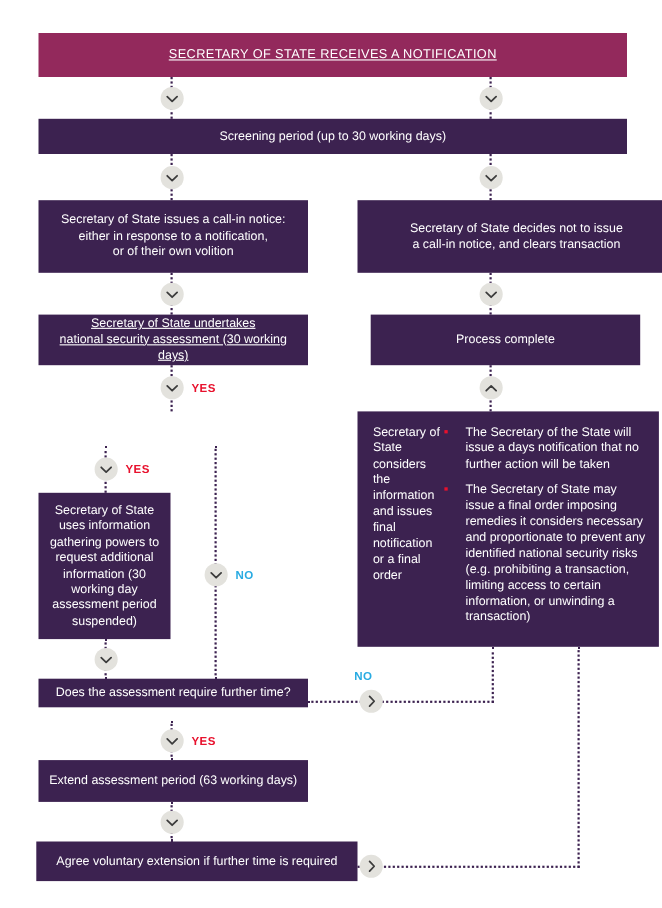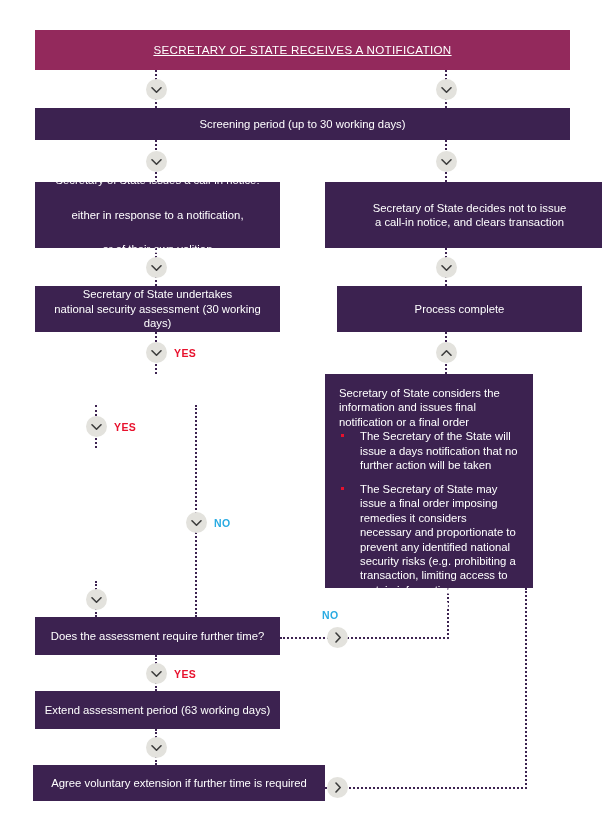--- a/index.html
+++ b/index.html
@@ -136,51 +136,54 @@
   <div class="vline" style="left:525px;top:588px;height:201px;"></div>
 
   <div class="box plum header" style="left:35px;top:30px;width:535px;height:40px;">
     <p>SECRETARY OF STATE RECEIVES A NOTIFICATION</p>
   </div>
 
   <div class="box purple" style="left:35px;top:108px;width:535px;height:32px;">
     <p>Screening period (up to 30 working days)</p>
   </div>
 
-  <div class="box purple" style="left:35px;top:182px;width:245px;height:66px;flex-direction:column;gap:20px;">
+  <div class="box purple" style="left:35px;top:182px;width:245px;height:66px;flex-direction:column;">
     <p>Secretary of State issues a call-in notice:</p>
     <p>either in response to a notification,</p>
     <p>or of their own volition</p>
   </div>
 
   <div class="box purple" style="left:325px;top:182px;width:289px;height:66px;flex-direction:column;">
     <p>Secretary of State decides not to issue</p>
     <p>a call-in notice, and clears transaction</p>
   </div>
 
-  <div class="box purple" style="left:35px;top:286px;width:245px;height:46px;flex-direction:column;">
+  <div class="box purple" style="left:35px;top:286px;width:245px;height:46px;flex-direction:column;text-decoration:underline;">
     <p>Secretary of State undertakes</p>
     <p>national security assessment (30 working days)</p>
   </div>
 
   <div class="box purple" style="left:325px;top:286px;width:245px;height:46px;margin-left:12px;">
     <p>Process complete</p>
   </div>
 
 
-
-  <div class="box purple left-align" style="left:325px;top:374px;width:208px;height:214px;flex-direction:column;">
+  <div class="box purple" style="left:35px;top:448px;width:120px;height:133px;">
+    <p>Secretary of State uses information gathering powers to request additional information (30 working day assessment period suspended)</p>
+  </div>
+
+  <div class="box purple left-align" style="left:325px;top:374px;width:274px;height:214px;">
     <p class="final-intro">Secretary of State considers the information and issues final notification or a final order</p>
     <ul class="blist">
       <li>The Secretary of the State will issue a days notification that no further action will be taken</li>
       <li>The Secretary of State may issue a final order imposing remedies it considers necessary and proportionate to prevent any identified national security risks (e.g. prohibiting a transaction, limiting access to certain information, or unwinding a transaction)</li>
     </ul>
   </div>
 
-  <div class="box purple" style="left:35px;top:617px;width:245px;height:38px;">
+  <div class="box purple" style="left:35px;top:617px;width:245px;height:26px;">
     <p>Does the assessment require further time?</p>
   </div>
 
   <div class="box purple" style="left:35px;top:691px;width:245px;height:38px;">
     <p>Extend assessment period (63 working days)</p>
   </div>
 
   <div class="box purple" style="left:33px;top:765px;width:292px;height:36px;justify-content:center;">
     <p>Agree voluntary extension if further time is required</p>
   </div>

